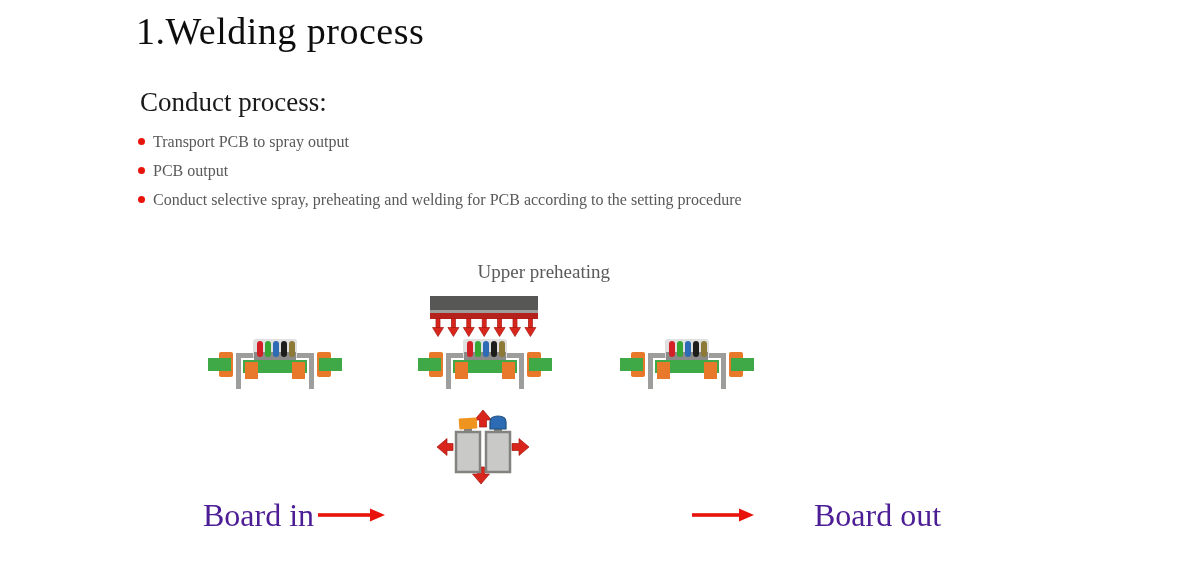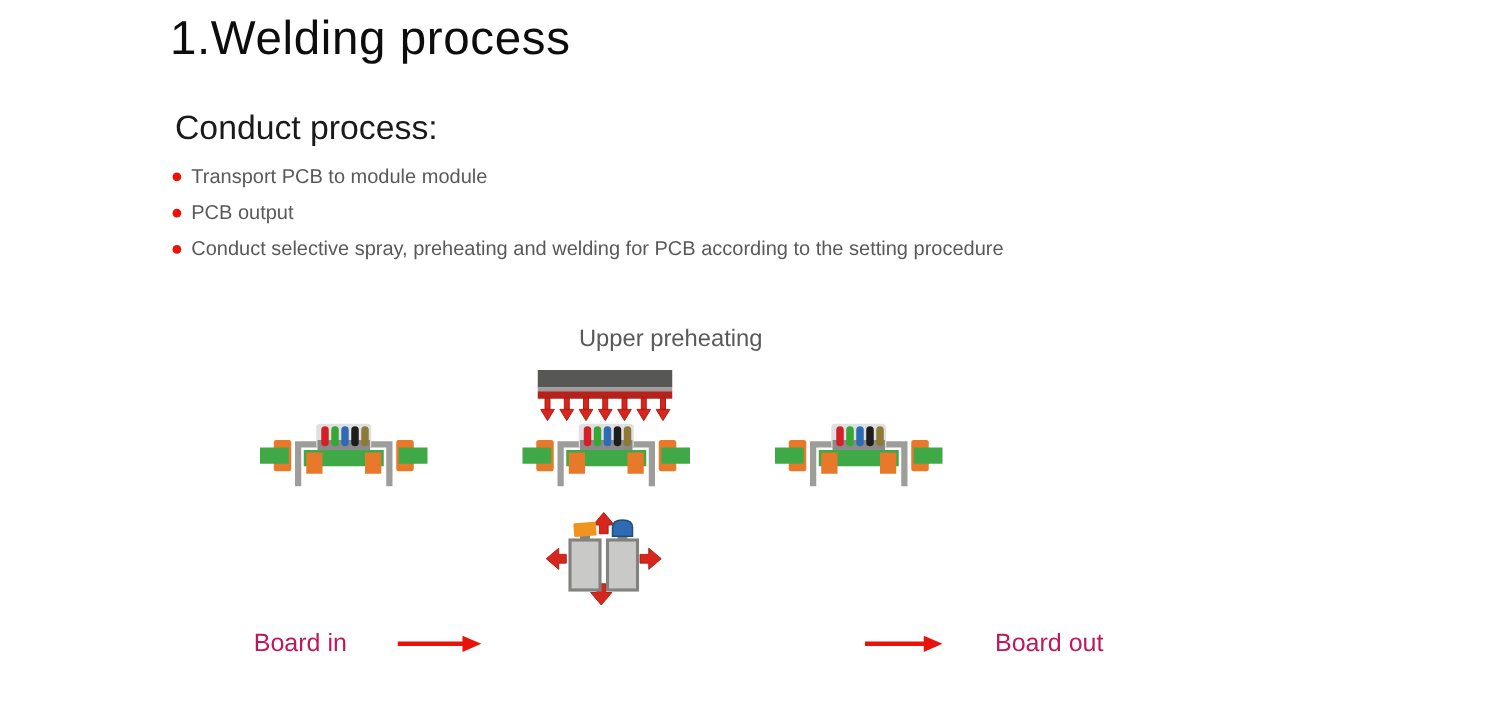--- a/index.html
+++ b/index.html
@@ -2,21 +2,21 @@
 <html><head>
 <meta charset="utf-8">
 <style>
   * { margin: 0; padding: 0; box-sizing: border-box; }
   html, body { background: #ffffff; }
   .page {
     position: relative;
     width: 1200px;
     height: 573px;
     background: #ffffff;
-    font-family: Liberation Sans, sans-serif;
+    font-family: Liberation Serif, serif;
     overflow: hidden;
   }
   .page-title {
     position: absolute;
     left: 136px; top: 8px;
     font-size: 38px;
     line-height: 46px;
     font-weight: 500;
     color: #0d0d0d;
     letter-spacing: 0.5px;
@@ -58,45 +58,45 @@
     color: #595959;
   }
   .heater { position: absolute; left: 430px; top: 296px; }
   .pcb { position: absolute; top: 336px; }
   .pcb.left   { left: 205px; }
   .pcb.center { left: 415px; }
   .pcb.right  { left: 617px; }
   .spray { position: absolute; left: 435px; top: 406px; }
   .flow-label {
     position: absolute; top: 499px;
-    font-size: 20px;
+    font-size: 32px;
     line-height: 32px;
-    color: #be185d;
+    color: #4c1d95;
     white-space: nowrap;
   }
   .flow-label.in    { left: 203px; }
   .flow-label.spray { left: 402px; }
-  .flow-label.out   { left: 796px; }
+  .flow-label.out   { left: 814px; }
   .flow-arrow { position: absolute; top: 508px; }
   .flow-arrow.a1 { left: 318px; }
   .flow-arrow.a2 { left: 692px; }
 </style>
 </head>
 <body>
 
 <div class="page">
 
   <h1 class="page-title">1.Welding process</h1>
 
   <h2 class="section-heading">Conduct process:</h2>
 
   <ul class="bullets">
     <li>
       <span class="dot"></span>
-      <span>Transport PCB to module module</span>
+      <span>Transport PCB to spray output</span>
     </li>
     <li>
       <span class="dot"></span>
       <span>PCB output</span>
     </li>
     <li>
       <span class="dot"></span>
       <span>Conduct selective spray, preheating and welding for PCB according to the setting procedure</span>
     </li>
   </ul>

